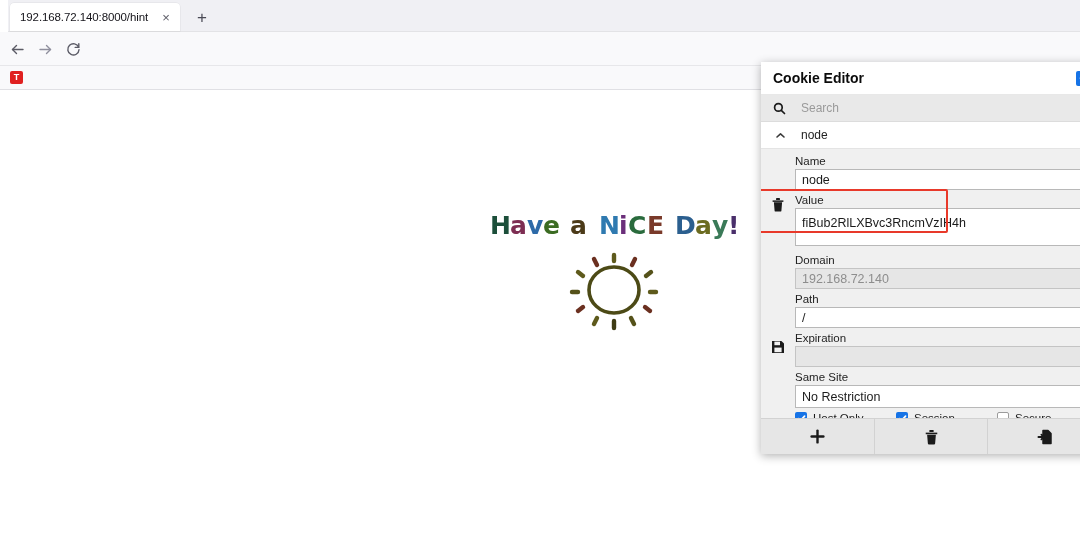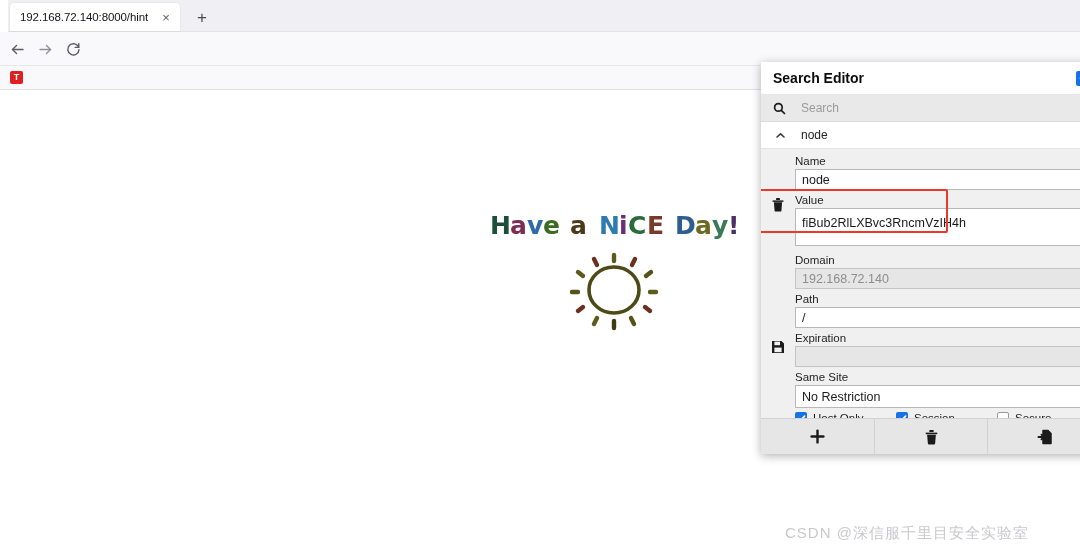--- a/index.html
+++ b/index.html
@@ -422,26 +422,25 @@
           <line x1="108" y1="116" x2="111" y2="110" stroke="#5e5a1c"></line>
           <line x1="92" y1="103" x2="97" y2="99" stroke="#6b3020"></line>
           <line x1="86" y1="84" x2="92" y2="84" stroke="#55521a"></line>
           <line x1="92" y1="64" x2="97" y2="68" stroke="#5e5a1c"></line>
           <line x1="108" y1="51" x2="111" y2="57" stroke="#6b3020"></line>
         </g>
       </svg>
     </div>
   </div>
 
-  <div class="watermark">CSDN @深信服千里目安全实验室</div>
 
   <div class="popup">
 
     <div class="popup-header">
-      <span class="popup-title">Search Editor</span>
+      <span class="popup-title">Cookie Editor</span>
       <span class="hdr-check">
         <svg width="10" height="10" viewBox="0 0 10 10" fill="none" stroke="#ffffff" stroke-width="1.8" stroke-linecap="round" stroke-linejoin="round">
             <path d="M1.6 5.2l2.2 2.2 4.6-5"></path>
           </svg>
       </span>
     </div>
 
     <div class="searchrow">
       <span class="search-ico">
         <svg width="13" height="13" viewBox="0 0 13 13" fill="none" stroke="#1b1b1b" stroke-width="1.7" stroke-linecap="round">

